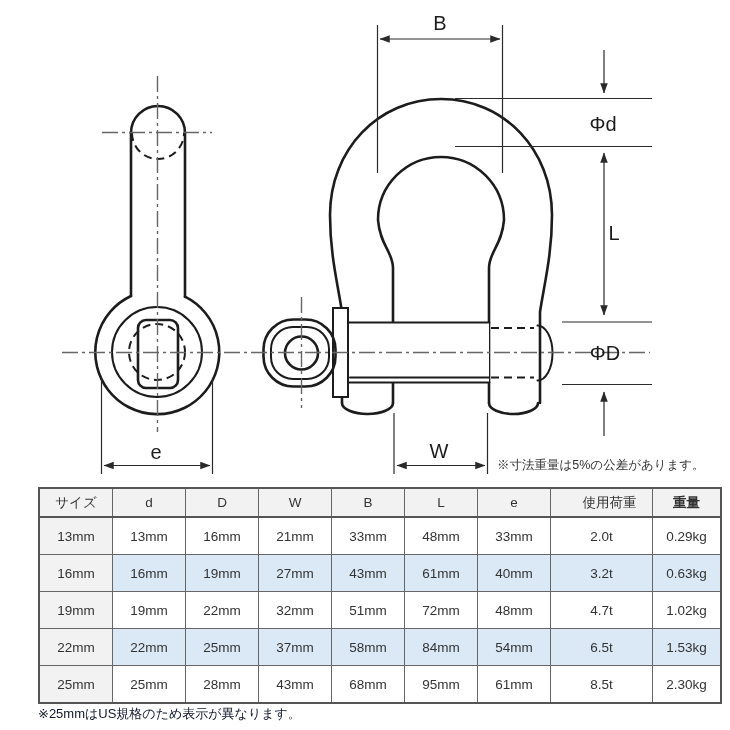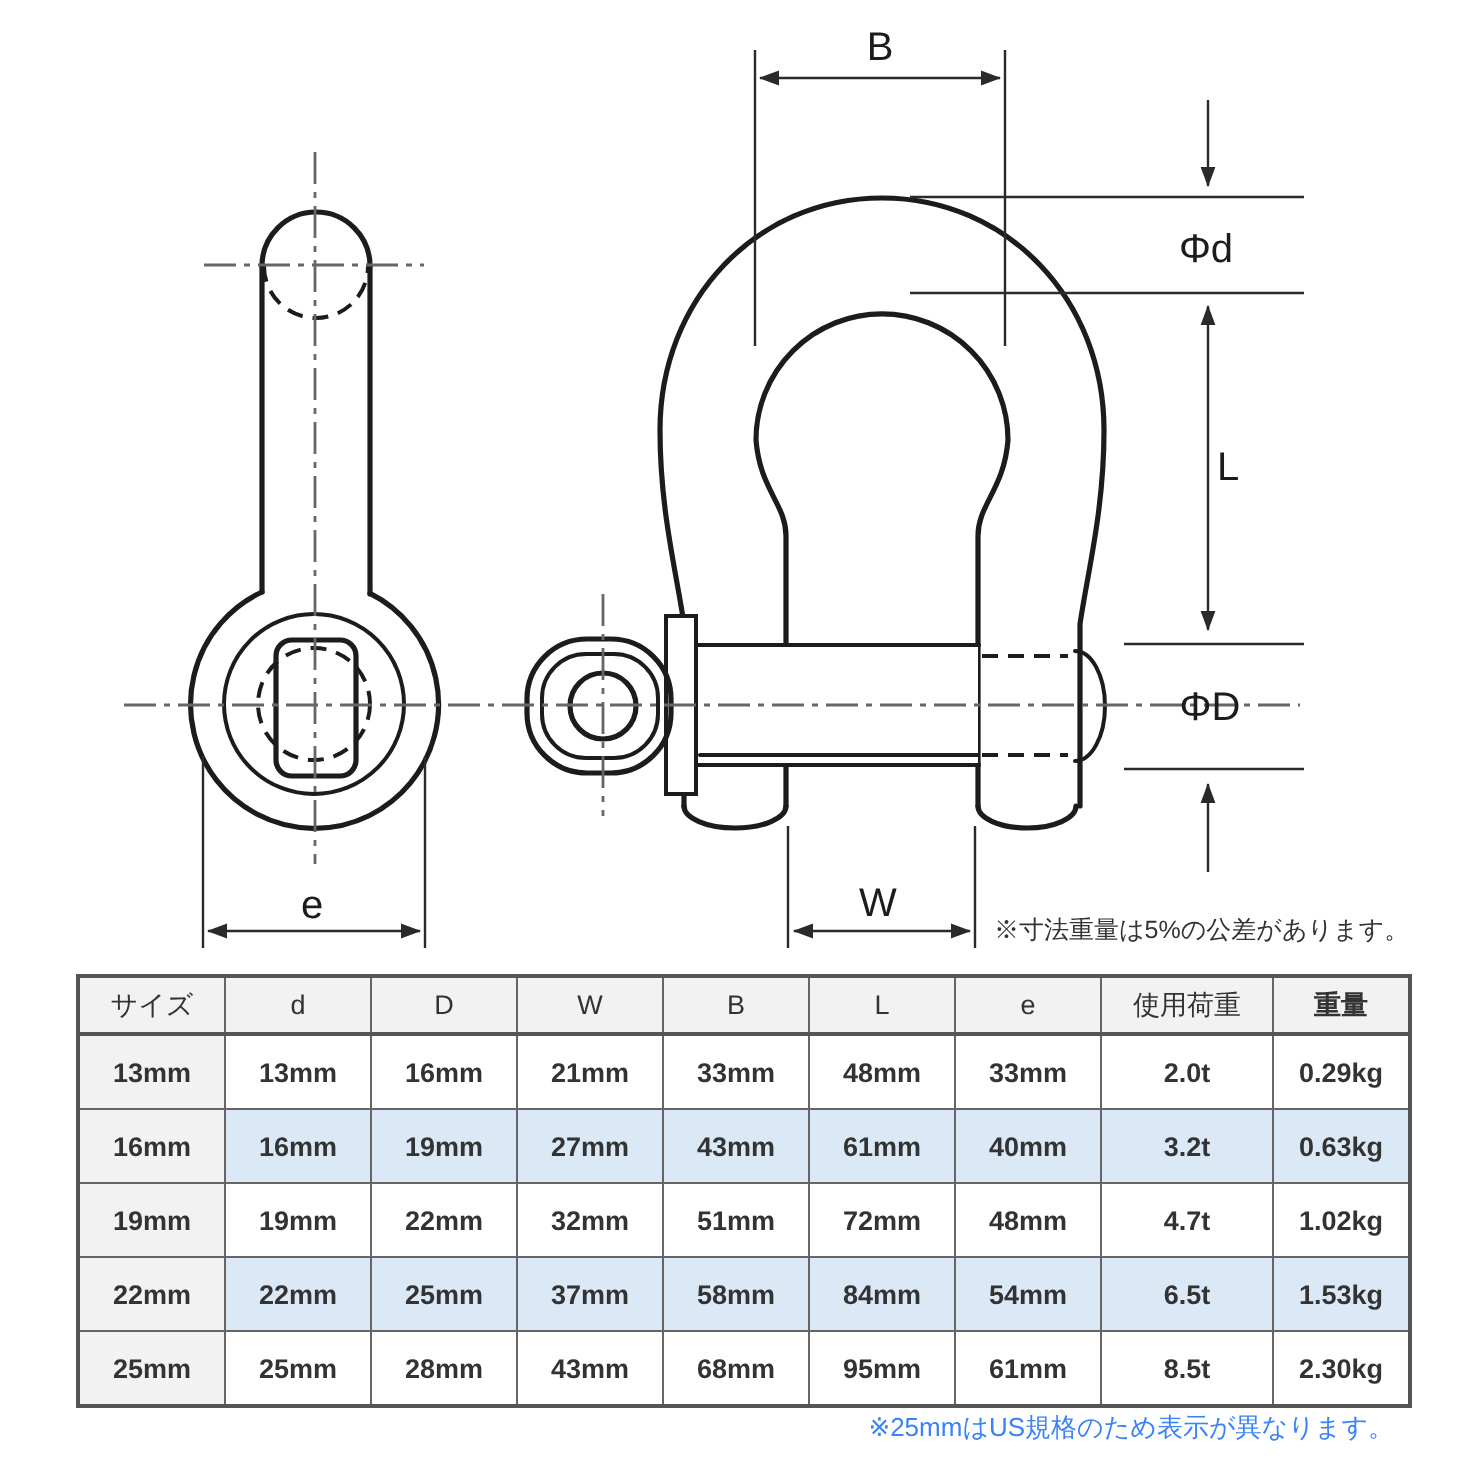--- a/index.html
+++ b/index.html
@@ -12,25 +12,25 @@
   .centerline{fill:none;stroke:#666;stroke-width:1.4;stroke-dasharray:16 4 3 4;}
   .dim{fill:none;stroke:#2a2a2a;stroke-width:1.2;}
   .dimtxt{fill:#1c1c1c;font-size:20px;font-family:"Liberation Sans",sans-serif;}
   .notetxt{fill:#333;font-size:12.5px;font-family:"Liberation Sans",sans-serif;}
   .mask{fill:#fff;stroke:none;}
   #spec-table{position:absolute;left:38px;top:487px;border-collapse:collapse;table-layout:fixed;
     width:659px;border:2px solid #555;}
   #spec-table th,#spec-table td{border:1px solid #666;text-align:center;vertical-align:middle;
     font-size:13.5px;font-weight:normal;color:#333;padding:0;}
   #spec-table thead th{height:27px;background:#f2f2f2;border-bottom:2px solid #555;}
-  #spec-table tbody td{height:36px;background:#fff;font-weight:bold;}
+  #spec-table tbody td{height:36px;background:#fff;}
   #spec-table tbody td.size-col{background:#f2f2f2;}
   #spec-table tbody tr.hl td:not(.size-col){background:#dbe9f7;}
-  #footnote{position:absolute;left:38px;top:705px;width:659px;text-align:right;
-    font-size:13px;color:#3b82f6;}
+  #footnote{position:absolute;left:38px;top:705px;width:659px;text-align:left;
+    font-size:13px;color:#0f172a;}
 </style>
 </head>
 <body>
 
 <div id="stage">
 
   <svg id="drawing" width="730" height="485" viewBox="0 0 730 485" xmlns="http://www.w3.org/2000/svg">
     <defs>
       <marker id="arr" viewBox="0 0 10 10" refX="9" refY="5" markerWidth="9" markerHeight="9" orient="auto-start-reverse">
         <path d="M0 1.5 L9.5 5 L0 8.5 z" fill="#2a2a2a"></path>
@@ -122,21 +122,21 @@
   <table id="spec-table">
     <thead>
       <tr id="header-row">
           <th style="width: 72px;">サイズ</th>
           <th style="width: 72px;">d</th>
           <th style="width: 72px;">D</th>
           <th style="width: 72px;">W</th>
           <th style="width: 72px;">B</th>
           <th style="width: 72px;">L</th>
           <th style="width: 72px;">e</th>
-          <th style="width: 85px;">使用荷重</th>
+          <th style="width: 85px; padding-left: 16px;">使用荷重</th>
           <th style="width: 67px; font-weight: bold;">重量</th>
         </tr>
     </thead>
     <tbody id="table-body">
         <tr>
           <td class="size-col">13mm</td>
           <td>13mm</td>
           <td>16mm</td>
           <td>21mm</td>
           <td>33mm</td>

